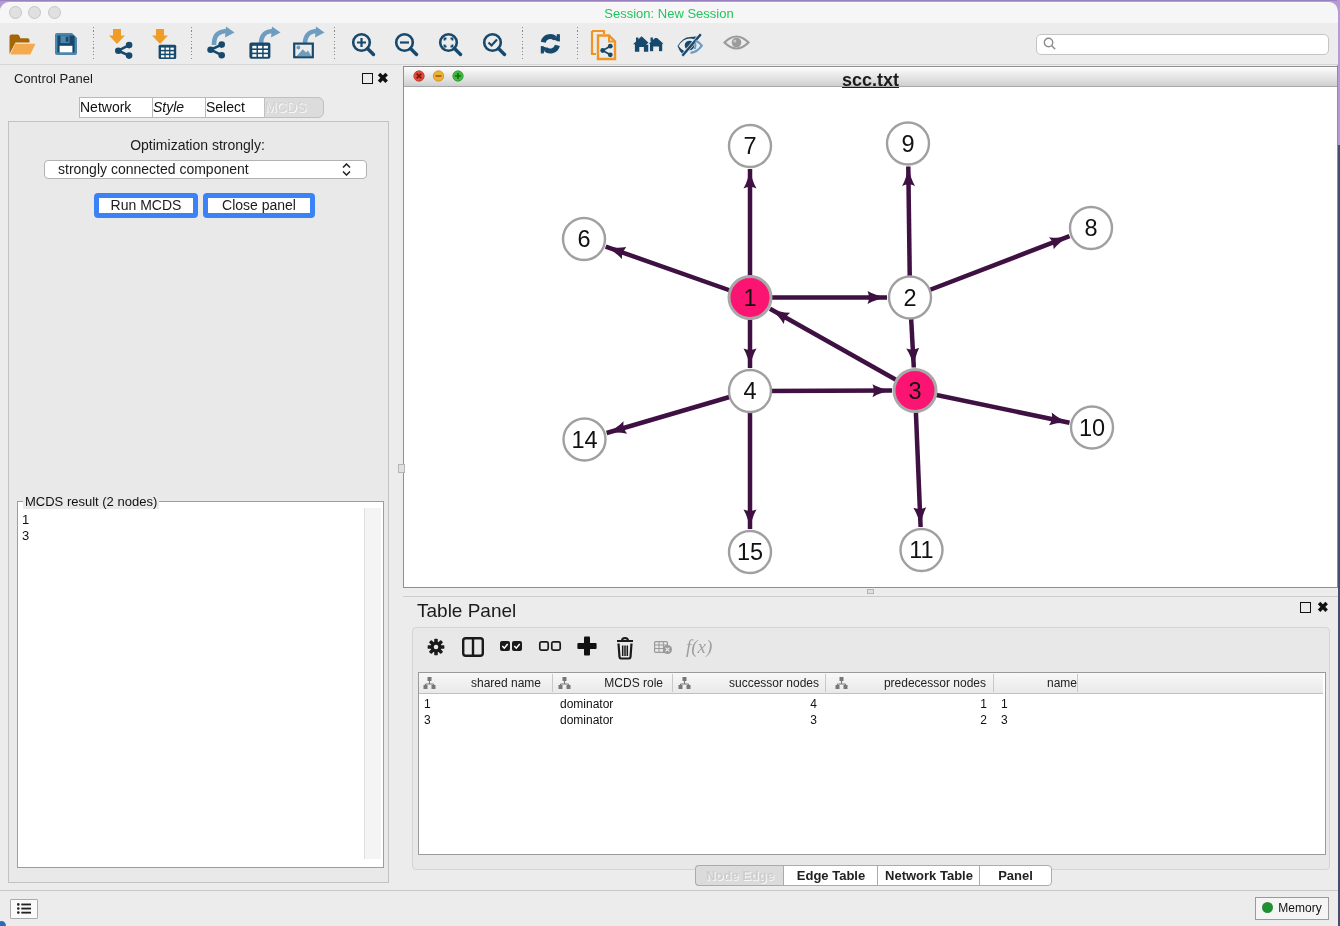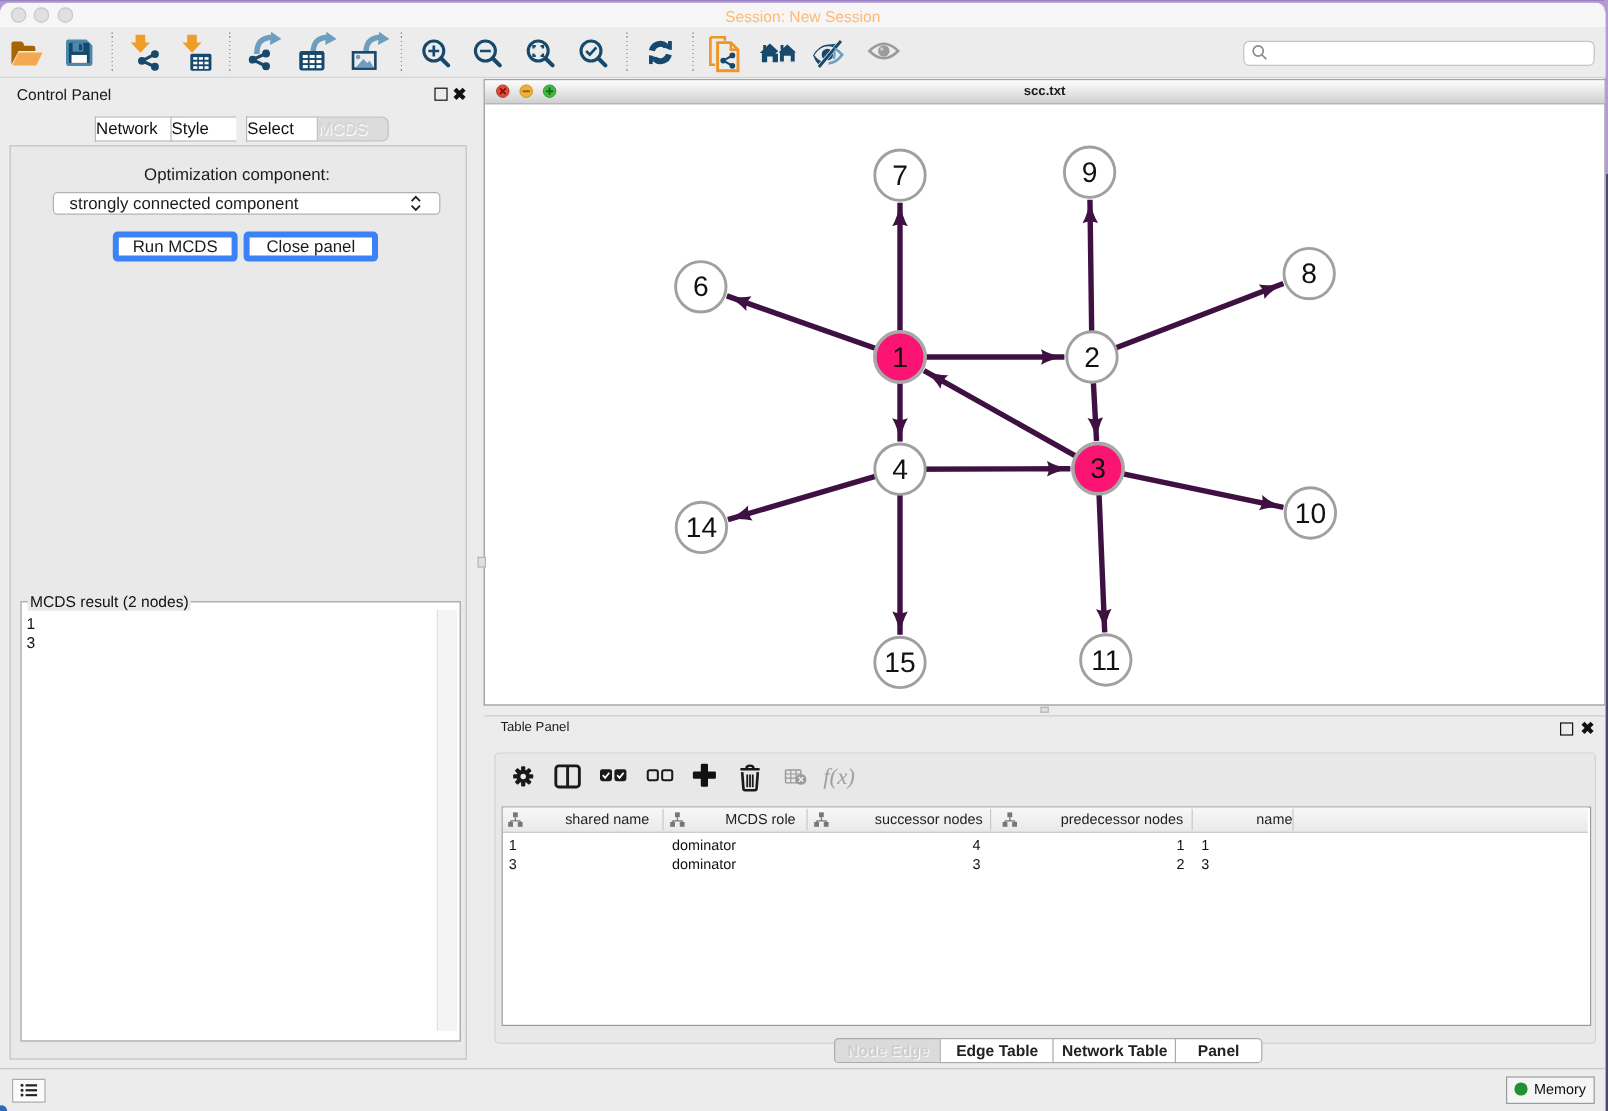--- a/index.html
+++ b/index.html
@@ -6,21 +6,21 @@
   body{width:1340px;height:926px;position:relative;overflow:hidden;
        font-family:"Liberation Sans",sans-serif;background:#4a4a6e;}
   .abs{position:absolute;}
   #backtop{left:0;top:0;width:1340px;height:14px;background:#b49bd6;border-top:1px solid #9a82c0;}
   #backright{left:1337px;top:0;width:3px;height:145px;background:#b49bd6;}
   #mainwin{left:0;top:2px;width:1338px;height:924px;background:#ececec;
            border-radius:9px 9px 0 0;border-top:1px solid #fbfbfb;overflow:hidden;}
   
   #titlebar{left:0;top:3px;width:1338px;height:20px;background:#f6f6f6;border-radius:9px 9px 0 0;}
   .tl{width:11px;height:11px;border-radius:50%;background:#e0e0e0;border:1px solid #c6c6c6;top:6px;}
-  #apptitle{left:0;top:6px;width:1338px;text-align:center;font-size:13px;color:#fdba74;}
+  #apptitle{left:0;top:6px;width:1338px;text-align:center;font-size:13px;color:#22c55e;}
   #toolbar{left:0;top:23px;width:1338px;height:41px;background:#ececec;border-bottom:1px solid #d6d6d6;}
   .sep{top:27px;width:1px;height:34px;background-image:repeating-linear-gradient(#8a8a8a 0 1.2px,transparent 1.2px 3.4px);}
   #searchbox{left:1036px;top:34px;width:291px;height:19px;background:#fff;border:1px solid #c4c4c4;border-radius:5px;}
   
   #cptitle{left:14px;top:71px;font-size:13px;color:#1b1b1b;}
   
   #cppanel{left:8px;top:121px;width:379px;height:760px;background:#e9e9e9;border:1px solid #c2c2c2;}
   .tab{top:97px;height:19px;background:#fff;border:1px solid #b9b9b9;border-right:none;
        font-size:14px;color:#111;line-height:19px;}
   #optlabel{left:0;top:137px;width:395px;text-align:center;font-size:14px;color:#1b1b1b;}
@@ -30,23 +30,23 @@
        font-size:14px;color:#1b1b1b;text-align:center;line-height:15px;}
   
   #fieldset{left:17px;top:501px;width:365px;height:365px;border:1px solid #9d9d9d;background:#fff;}
   #fslabel{left:23px;top:494px;background:#e9e9e9;font-size:13px;color:#111;padding:0 2px;}
   #fstext{left:22px;top:512px;font-size:13px;color:#111;line-height:16px;}
   #fsscroll{left:364px;top:508px;width:16px;height:351px;background:#f4f4f4;border-left:1px solid #e0e0e0;}
   
   #netwin{left:403px;top:66px;width:933px;height:520px;border:1px solid #8f8f8f;background:#fff;}
   #nettitle{left:404px;top:67px;width:933px;height:19px;
             background:linear-gradient(#fcfcfc,#dedede 70%,#cfcfcf);border-bottom:1px solid #a8a8a8;}
-  #netname{left:404px;top:70px;width:933px;text-align:center;font-size:11px;font-weight:bold;color:#1b1b1b;}
-  
-  #tptitle{left:417px;top:600px;font-size:11px;color:#1b1b1b;}
+  #netname{left:404px;top:70px;width:933px;text-align:center;font-size:18px;font-weight:bold;color:#1b1b1b;text-decoration:underline;}
+  
+  #tptitle{left:417px;top:600px;font-size:19px;color:#1b1b1b;}
   #tptable{left:418px;top:672px;width:906px;height:181px;background:#fff;border:1px solid #9a9a9a;}
   #thead{left:419px;top:673px;width:904px;height:20px;background:linear-gradient(#f8f8f8,#e9e9e9);border-bottom:1px solid #c0c0c0;}
   .thsep{top:674px;width:1px;height:18px;background:#c9c9c9;}
   .th{top:676px;font-size:12px;color:#222;text-align:right;}
   .td{font-size:12px;color:#111;}
   .btab{top:865px;height:19px;background:#fff;border:1px solid #ababab;border-right:none;
         font-size:13px;font-weight:bold;color:#222;text-align:center;line-height:19px;}
   #membtn{left:1255px;top:897px;width:72px;height:21px;background:#f5f5f5;border:1px solid #9a9a9a;
           font-size:12px;color:#111;text-align:center;line-height:21px;}
   #statusline{left:0;top:890px;width:1338px;height:1px;background:#c9c9c9;}
@@ -218,24 +218,24 @@
 <svg class="abs" style="left:1043px;top:37px;" width="14" height="14" viewBox="0 0 14 14">
   <circle cx="5.5" cy="5.5" r="4.2" fill="none" stroke="#8a8a8a" stroke-width="1.4"></circle>
   <line x1="8.6" y1="8.6" x2="12.2" y2="12.2" stroke="#8a8a8a" stroke-width="1.4"></line>
 </svg>
 
 <div class="abs" id="cptitle">Control Panel</div>
 <div class="abs" style="left:362px;top:73px;width:9px;height:9px;border:1.5px solid #111;"></div>
 <div class="abs" style="left:377px;top:70px;font-size:14px;font-weight:bold;color:#111;">✖</div>
 <div class="abs" id="cppanel"></div>
 <div class="abs tab" style="left:79px;width:72px;">Network</div>
-<div class="abs tab" style="left:142px;width:54px;">Style</div>
+<div class="abs tab" style="left:152px;width:54px;font-style:italic;">Style</div>
 <div class="abs tab" style="left:205px;width:59px;">Select</div>
 <div class="abs tab" style="left:264px;width:58px;background:#dcdcdc;border:1px solid #c0c0c0;border-radius:0 6px 6px 0;color:#d2d2d2;text-shadow:1px 1px 0 #f8f8f8;">MCDS</div>
-<div class="abs" id="optlabel">Optimization component:</div>
+<div class="abs" id="optlabel">Optimization strongly:</div>
 <div class="abs" id="selbox">strongly connected component</div>
 <svg class="abs" style="left:341px;top:163px;" width="11" height="13" viewBox="0 0 11 13">
   <path d="M2,4.6 L5.5,1 L9,4.6" fill="none" stroke="#222" stroke-width="1.5"></path>
   <path d="M2,8.4 L5.5,12 L9,8.4" fill="none" stroke="#222" stroke-width="1.5"></path>
 </svg>
 <div class="abs btn" style="left:94px;width:94px;">Run MCDS</div>
 <div class="abs btn" style="left:203px;width:102px;">Close panel</div>
 <div class="abs" id="fieldset"></div>
 <div class="abs" id="fsscroll"></div>
 <div class="abs" id="fslabel">MCDS result (2 nodes)</div>

